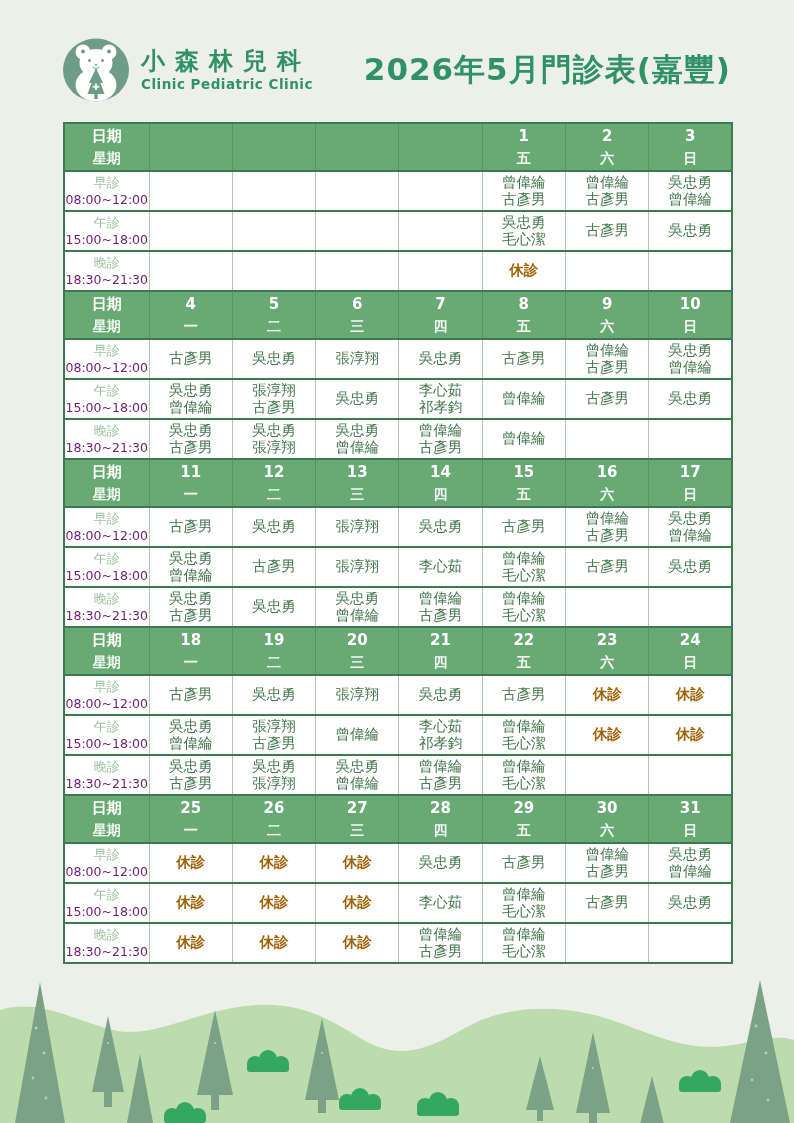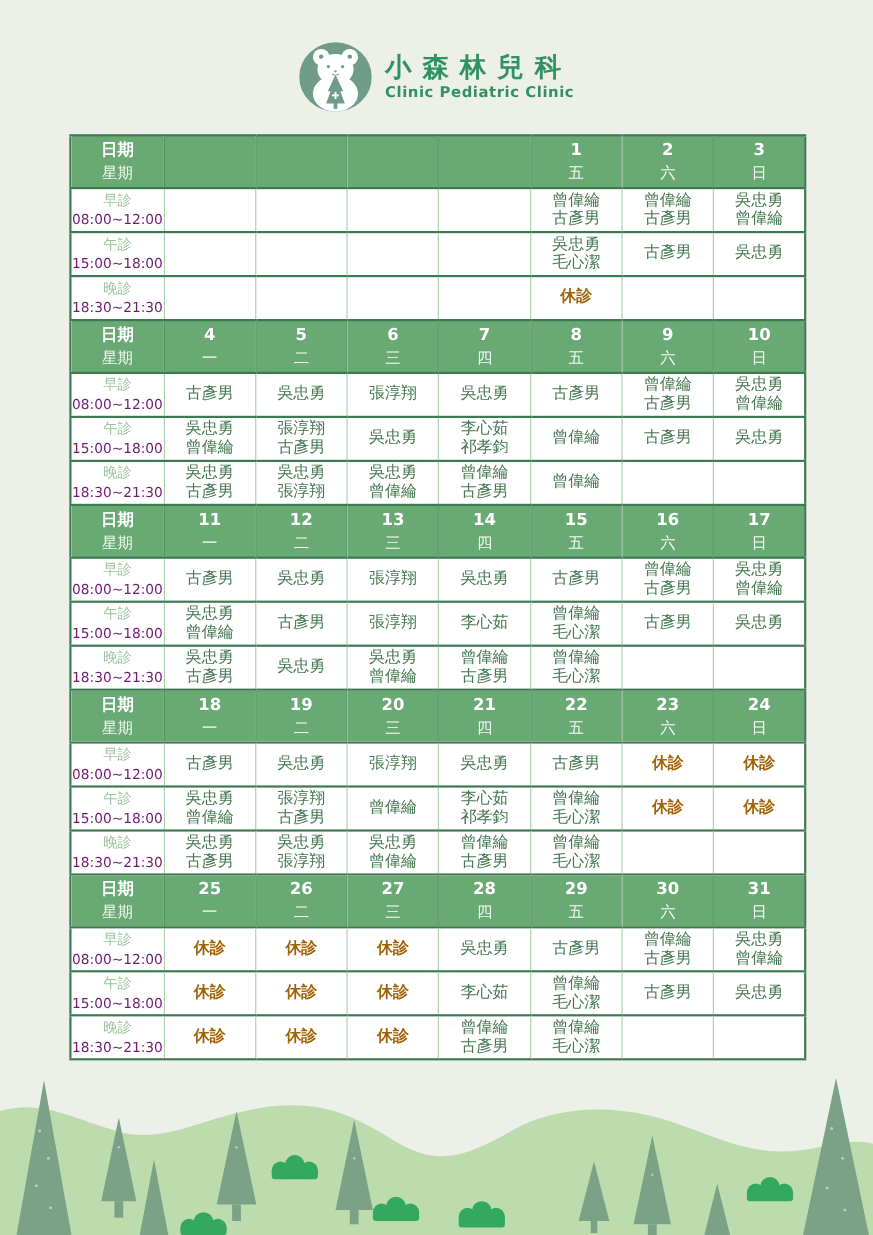--- a/index.html
+++ b/index.html
@@ -41,21 +41,21 @@
     overflow:hidden;
   }
   .schedule tr.week-head{height:48px;}
   .schedule tr.session-row{height:40px;}
   .schedule tr.week-head th{
     background:#69a974;
     border-left:1.5px solid #569460;border-right:1.5px solid #569460;
     color:#ffffff;font-weight:bold;
   }
   .wh-line1{font-size:15px;line-height:23px;color:#ffffff;font-weight:bold;}
-  .wh-line2{font-size:14px;line-height:21px;color:#f4faf4;font-weight:normal;}
+  .wh-line2{font-size:14px;line-height:21px;color:#f4faf4;font-weight:bold;}
   .time-cell .t-name{color:#9bc59d;font-size:13px;line-height:17px;font-weight:normal;}
   .time-cell .t-range{color:#701a75;font-size:12.5px;line-height:17px;font-weight:normal;}
   td.slot{color:#44784f;font-size:14.5px;line-height:17.5px;}
   td.slot .doc{display:block;}
   td.slot.closed{color:#a16207;font-weight:bold;}
   
   .footer-art{position:absolute;left:0;bottom:0;width:794px;height:165px;display:block;}
 </style>
 </head>
 <body>
@@ -75,20 +75,21 @@
     <path d="M30 29.5 q3 2.2 6 0" stroke="#6f9c88" stroke-width="0.9" fill="none" stroke-linecap="round"></path>
     <path d="M33 30 L26 45 L28.6 45 L24.5 56 L41.5 56 L37.4 45 L40 45 Z" fill="#6f9c88"></path>
     <rect x="31.3" y="55" width="3.4" height="6" fill="#6f9c88"></rect>
     <rect x="32.1" y="45.5" width="1.8" height="6.5" fill="#ffffff"></rect>
     <rect x="29.8" y="47.8" width="6.4" height="1.8" fill="#ffffff"></rect>
   </svg>
   <div class="clinic-names">
     <div class="clinic-zh">小森林兒科</div>
     <div class="clinic-en">Clinic Pediatric Clinic</div>
   </div>
+  <div class="page-title">2026年5月門診表(嘉豐)</div>
 </div>
 
 <table class="schedule">
   <colgroup>
     <col style="width:85px">
     <col style="width:83.3px">
       <col style="width:83.3px">
       <col style="width:83.3px">
     <col style="width:83.3px">
       <col style="width:83.3px">

